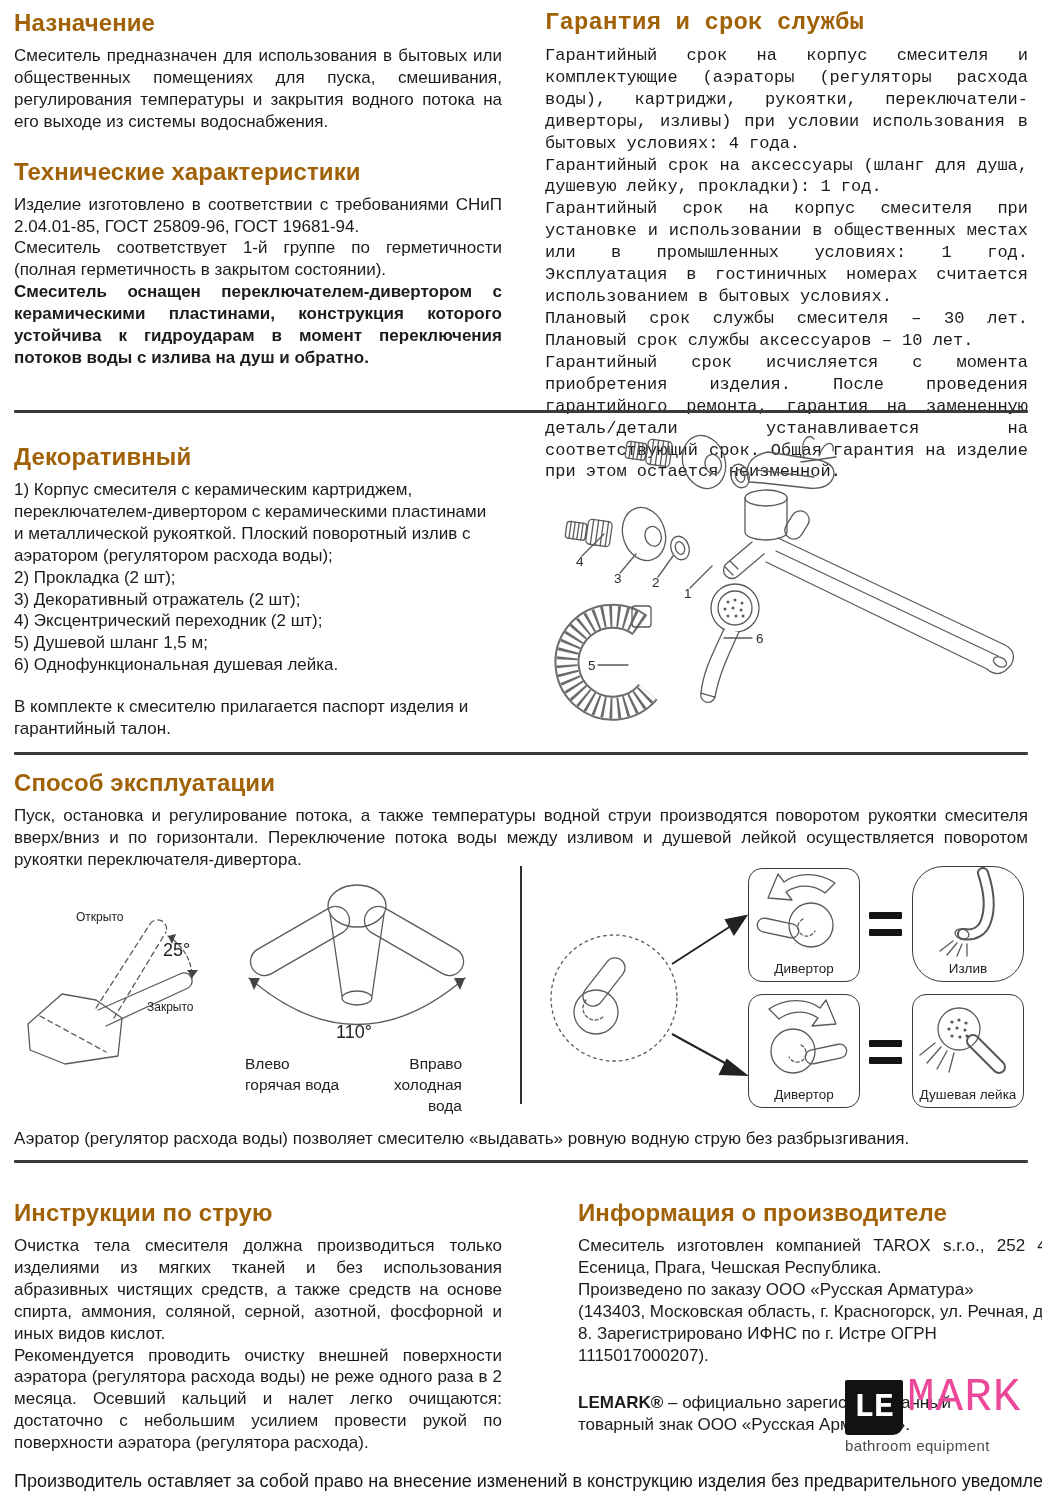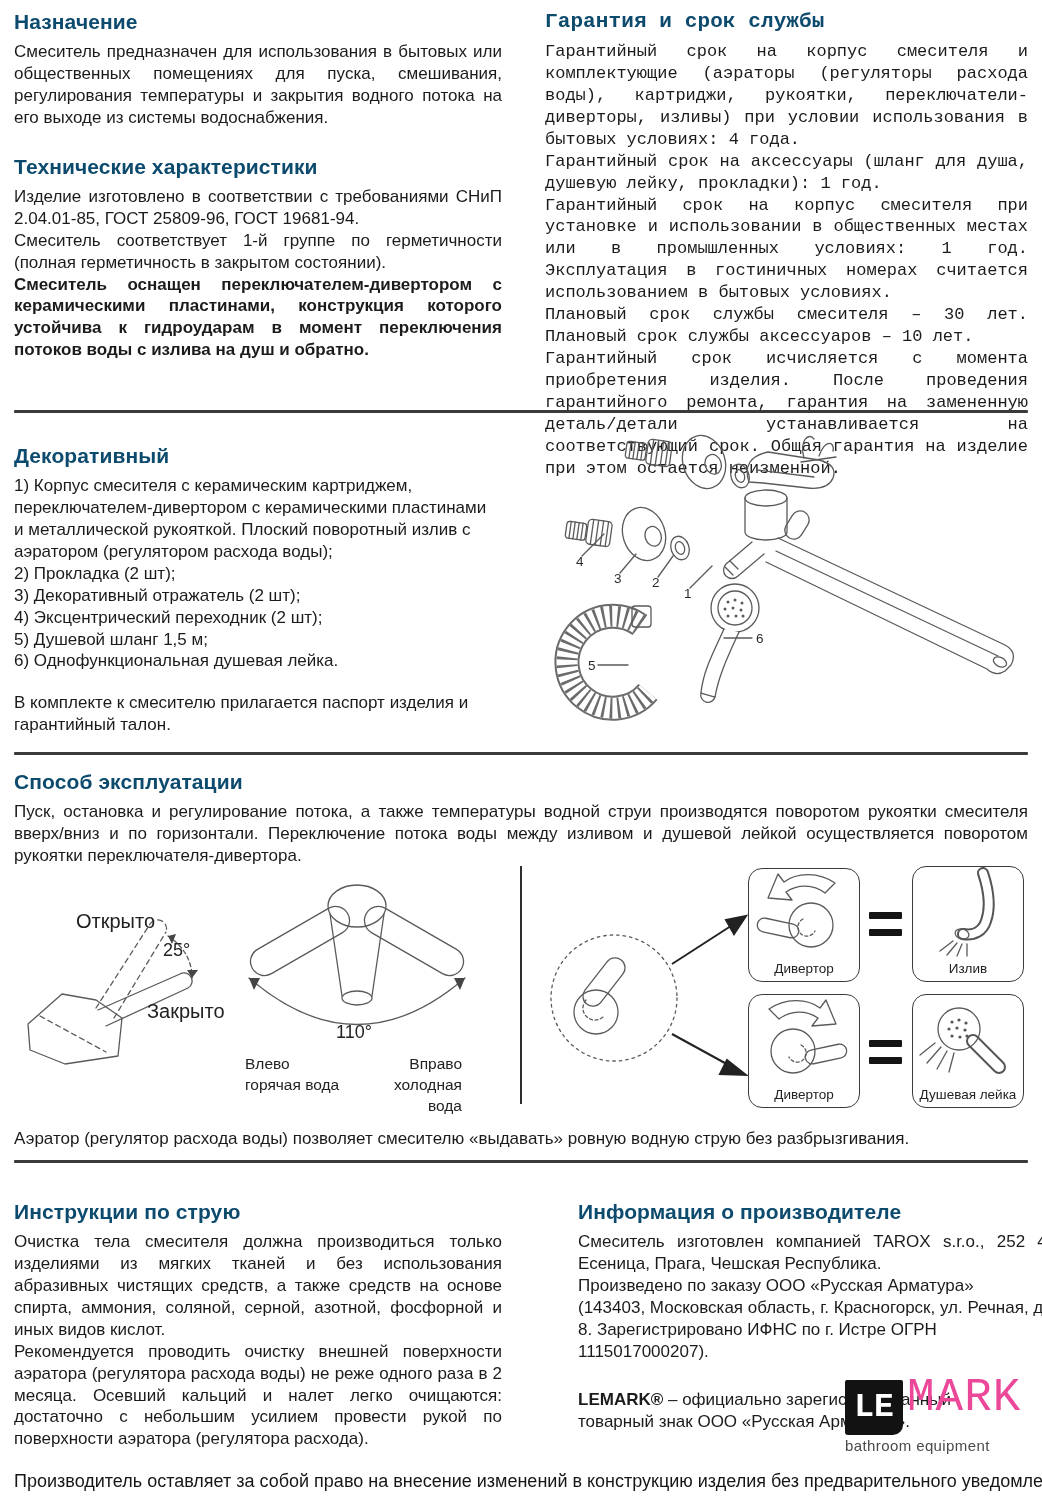--- a/index.html
+++ b/index.html
@@ -1,27 +1,27 @@
 <!DOCTYPE html>
 <html lang="ru"><head>
 <meta charset="utf-8">
 <style>
   html,body{margin:0;padding:0;background:#e8e8e8;}
   #page{position:relative;width:1042px;height:1500px;background:#ffffff;margin:0 auto;
         font-family:"Liberation Sans",sans-serif;color:#1b1b1b;overflow:hidden;}
   .abs{position:absolute;}
-  h3{font-size:21px;font-weight:bold;margin:0 0 6px 0;color:#0c4a6e;letter-spacing:.1px;}
+  h3{font-size:24px;font-weight:bold;margin:0 0 6px 0;color:#a16207;letter-spacing:.1px;}
   .col{font-size:17px;line-height:1.29;}
   .col p{margin:0;text-align:justify;}
   .col p.nj{text-align:left;}
   .bold{font-weight:bold;}
   .gap{margin-top:24px !important;}
   .rule{position:absolute;left:14px;width:1014px;height:3px;background:#3a3a3a;border-radius:1px;}
   .vdiv{position:absolute;width:2px;background:#2e2e2e;}
-  .lbl{position:absolute;font-size:20px;color:#222;white-space:nowrap;}
+  .lbl{position:absolute;font-size:12px;color:#222;white-space:nowrap;}
   .lbl2{position:absolute;font-size:15.5px;color:#222;line-height:1.35;}
   .angle{font-size:18px;}
   svg{display:block;}
   svg text{font-family:"Liberation Sans",sans-serif;font-size:13.5px;fill:#2c2c2c;}
   .line-art{stroke:#5a5a5a;fill:none;stroke-width:1.3;stroke-linecap:round;stroke-linejoin:round;}
   .dbox{position:absolute;border:1.7px solid #3c3c3c;border-radius:14px;background:#fff;}
   .dbox .cap{position:absolute;left:0;right:0;bottom:5px;text-align:center;font-size:13.5px;color:#222;}
   .eq{position:absolute;width:33px;}
   .eq div{height:7px;background:#141414;margin-bottom:10px;border-radius:1px;}
   #logo{position:absolute;left:845px;top:1380px;width:178px;}
@@ -234,21 +234,21 @@
       <path d="M 54 50 A 9 9 0 1 0 66 62" class="line-art" stroke-dasharray="3 2.5"></path>
     </svg>
     <div class="cap">Дивертор</div>
   </div>
 
   <div class="eq" style="left:869px;top:912px;">
       <div></div>
       <div></div>
     </div>
 
-  <div class="dbox" style="left:912px;top:866px;width:110px;height:114px;">
+  <div class="dbox" style="left:912px;top:866px;width:110px;height:114px;border-radius:31px;">
     <svg width="106" height="90" viewBox="0 0 106 90">
       <path d="M 70 6 C 76 24 78 40 73 54 C 70 64 61 69 50 67" fill="none" stroke="#555" stroke-width="12" stroke-linecap="round"></path>
       <path d="M 70 6 C 76 24 78 40 73 54 C 70 64 61 69 50 67" fill="none" stroke="#fff" stroke-width="8" stroke-linecap="round"></path>
       <ellipse cx="49" cy="67" rx="7" ry="5" transform="rotate(15 49 67)" class="line-art" fill="#fff"></ellipse>
       <g class="line-art">
         <line x1="44" y1="76" x2="34" y2="88"></line>
           <line x1="49" y1="77" x2="44" y2="89"></line>
         <line x1="54" y1="77" x2="54" y2="89"></line>
           <line x1="40" y1="74" x2="27" y2="84"></line>
       </g>

